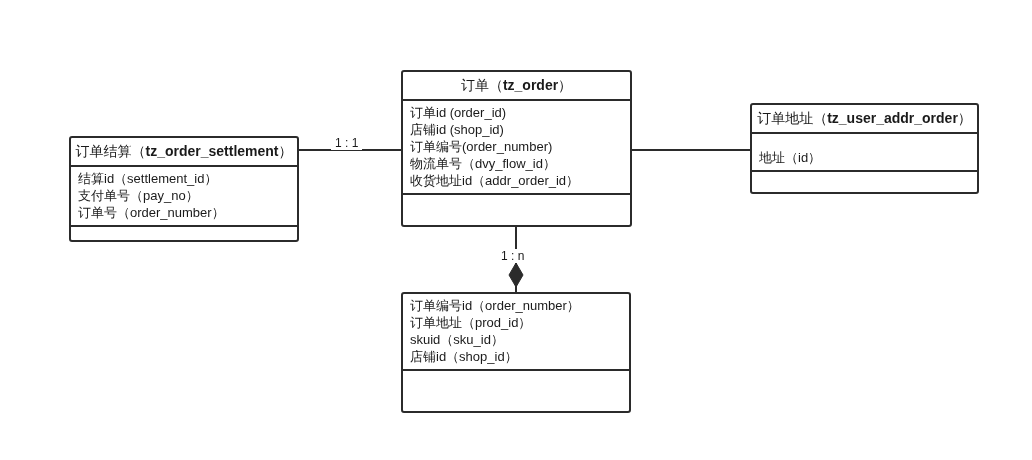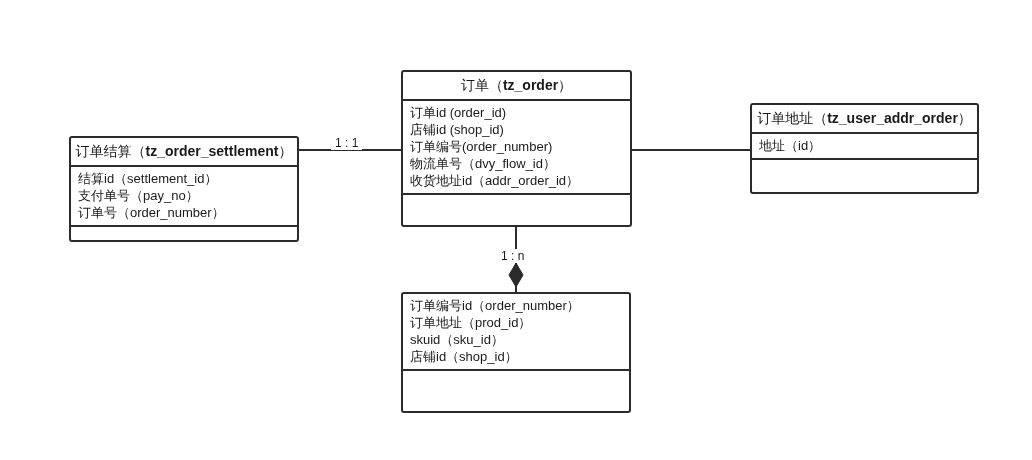--- a/index.html
+++ b/index.html
@@ -92,21 +92,21 @@
   <div class="entity-fields">
     <div class="field">订单id (order_id)</div>
     <div class="field">店铺id (shop_id)</div>
     <div class="field">订单编号(order_number)</div>
     <div class="field">物流单号（dvy_flow_id）</div>
     <div class="field">收货地址id（addr_order_id）</div>
   </div>
   <div class="entity-footer"></div>
 </div>
 
-<div class="entity" style="left:750px;top:103px;width:229px;height:91px;display:flex;flex-direction:column;">
+<div class="entity" style="left:750px;top:103px;width:229px;height:91px;display:flex;flex-direction:column;gap:12px;">
   <div class="entity-header">
     <span class="cn">订单地址</span><span class="paren">（</span><span class="en">tz_user_addr_order</span><span class="paren">）</span>
   </div>
   <div class="entity-fields">
     <div class="field">地址（id）</div>
   </div>
   <div class="entity-footer"></div>
 </div>
 
 <div class="entity" style="left:401px;top:292px;width:230px;height:121px;display:flex;flex-direction:column;">

